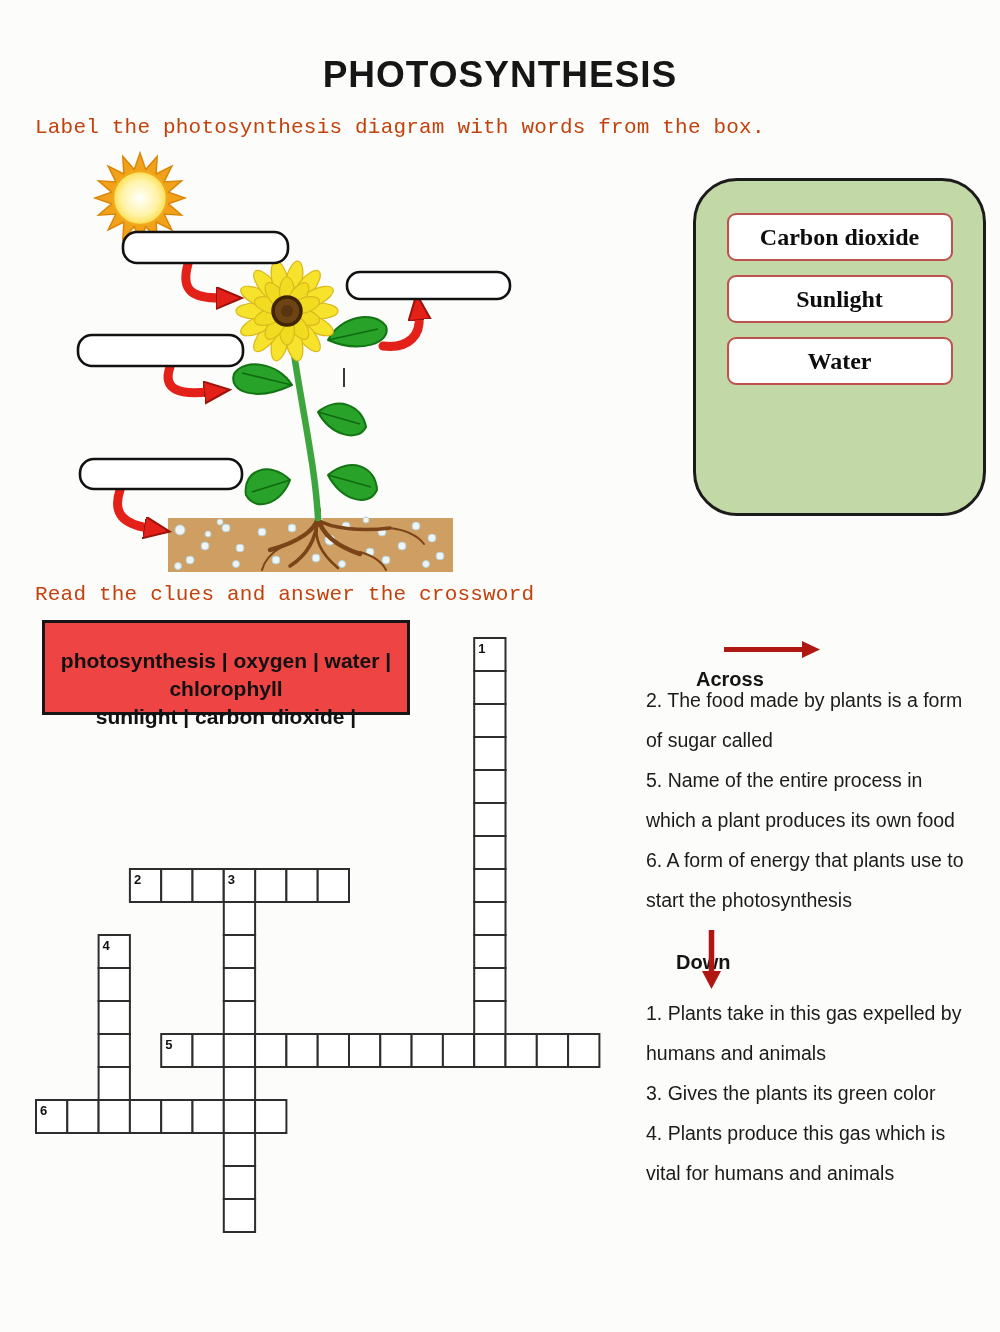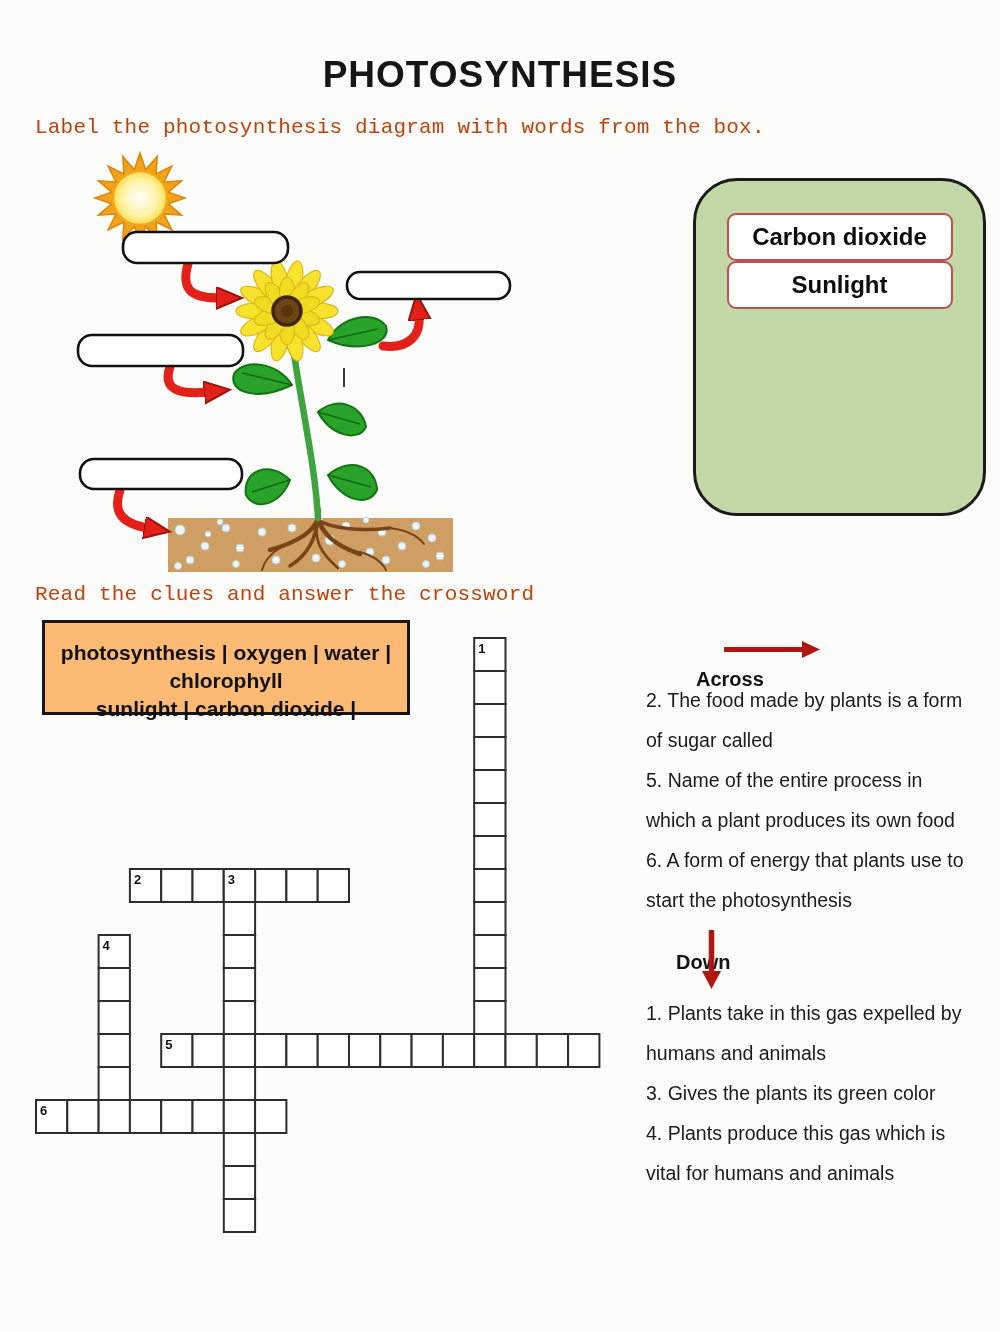--- a/index.html
+++ b/index.html
@@ -17,33 +17,33 @@
     left:35px;font-family:"Liberation Mono","DejaVu Sans Mono",monospace;
     font-size:21px;font-weight:500;color:#c2410c;white-space:nowrap;letter-spacing:0.2px;
   }
   #instr1{top:116px;}
   #instr2{top:583px;}
   
   #word-box{
     left:693px;top:178px;width:293px;height:338px;box-sizing:border-box;
     background:#c2d8a7;border:3px solid #1b1b1b;border-radius:44px;
     display:flex;flex-direction:column;align-items:center;
-    padding-top:32px;
+    padding-top:32px;row-gap:14px;font-family:Liberation Serif, serif;
   }
   .word-chip{
     width:226px;height:48px;box-sizing:border-box;background:#ffffff;
     border:2px solid #c0504d;border-radius:9px;
     display:flex;align-items:center;justify-content:center;
     font-size:24px;font-weight:700;color:#0d0d0d;
   }
   
   #word-bank{
     left:42px;top:620px;width:368px;height:95px;box-sizing:border-box;
-    background:#fdba74;border:3px solid #161616;
-    text-align:center;padding-top:16px;
+    background:#ef4444;border:3px solid #161616;
+    text-align:center;padding-top:24px;
   }
   .bank-line{font-size:21px;font-weight:700;line-height:28px;color:#111;}
   
   .clue-header{font-size:20px;font-weight:700;color:#141414;}
   #across-header{left:648px;top:668px;margin-left:48px;}
   #down-header{left:648px;top:951px;margin-left:28px;}
   .clue-lines{width:360px;}
   #across-clues{left:646px;top:680px;}
   #down-clues{left:646px;top:993px;}
   .clue-line{font-size:19.5px;line-height:40px;color:#1b1b1b;white-space:nowrap;}
@@ -174,20 +174,21 @@
       <rect x="93" y="82" width="165" height="31" rx="14"></rect>
       <rect x="317" y="122" width="163" height="27" rx="13"></rect>
       <rect x="48" y="185" width="165" height="31" rx="14"></rect>
       <rect x="50" y="309" width="162" height="30" rx="14"></rect>
     </g>
   </svg>
 
   <div id="word-box" class="abs">
       <div class="word-chip">Carbon dioxide</div>
       <div class="word-chip">Sunlight</div>
+      <div class="word-chip">Water</div>
     </div>
 
   <div id="instr2" class="abs mono-line">Read the clues and answer the crossword</div>
 
   <div id="word-bank" class="abs">
       <div class="bank-line">photosynthesis | oxygen | water |</div>
       <div class="bank-line">chlorophyll</div>
       <div class="bank-line">sunlight | carbon dioxide |</div>
     </div>
 

